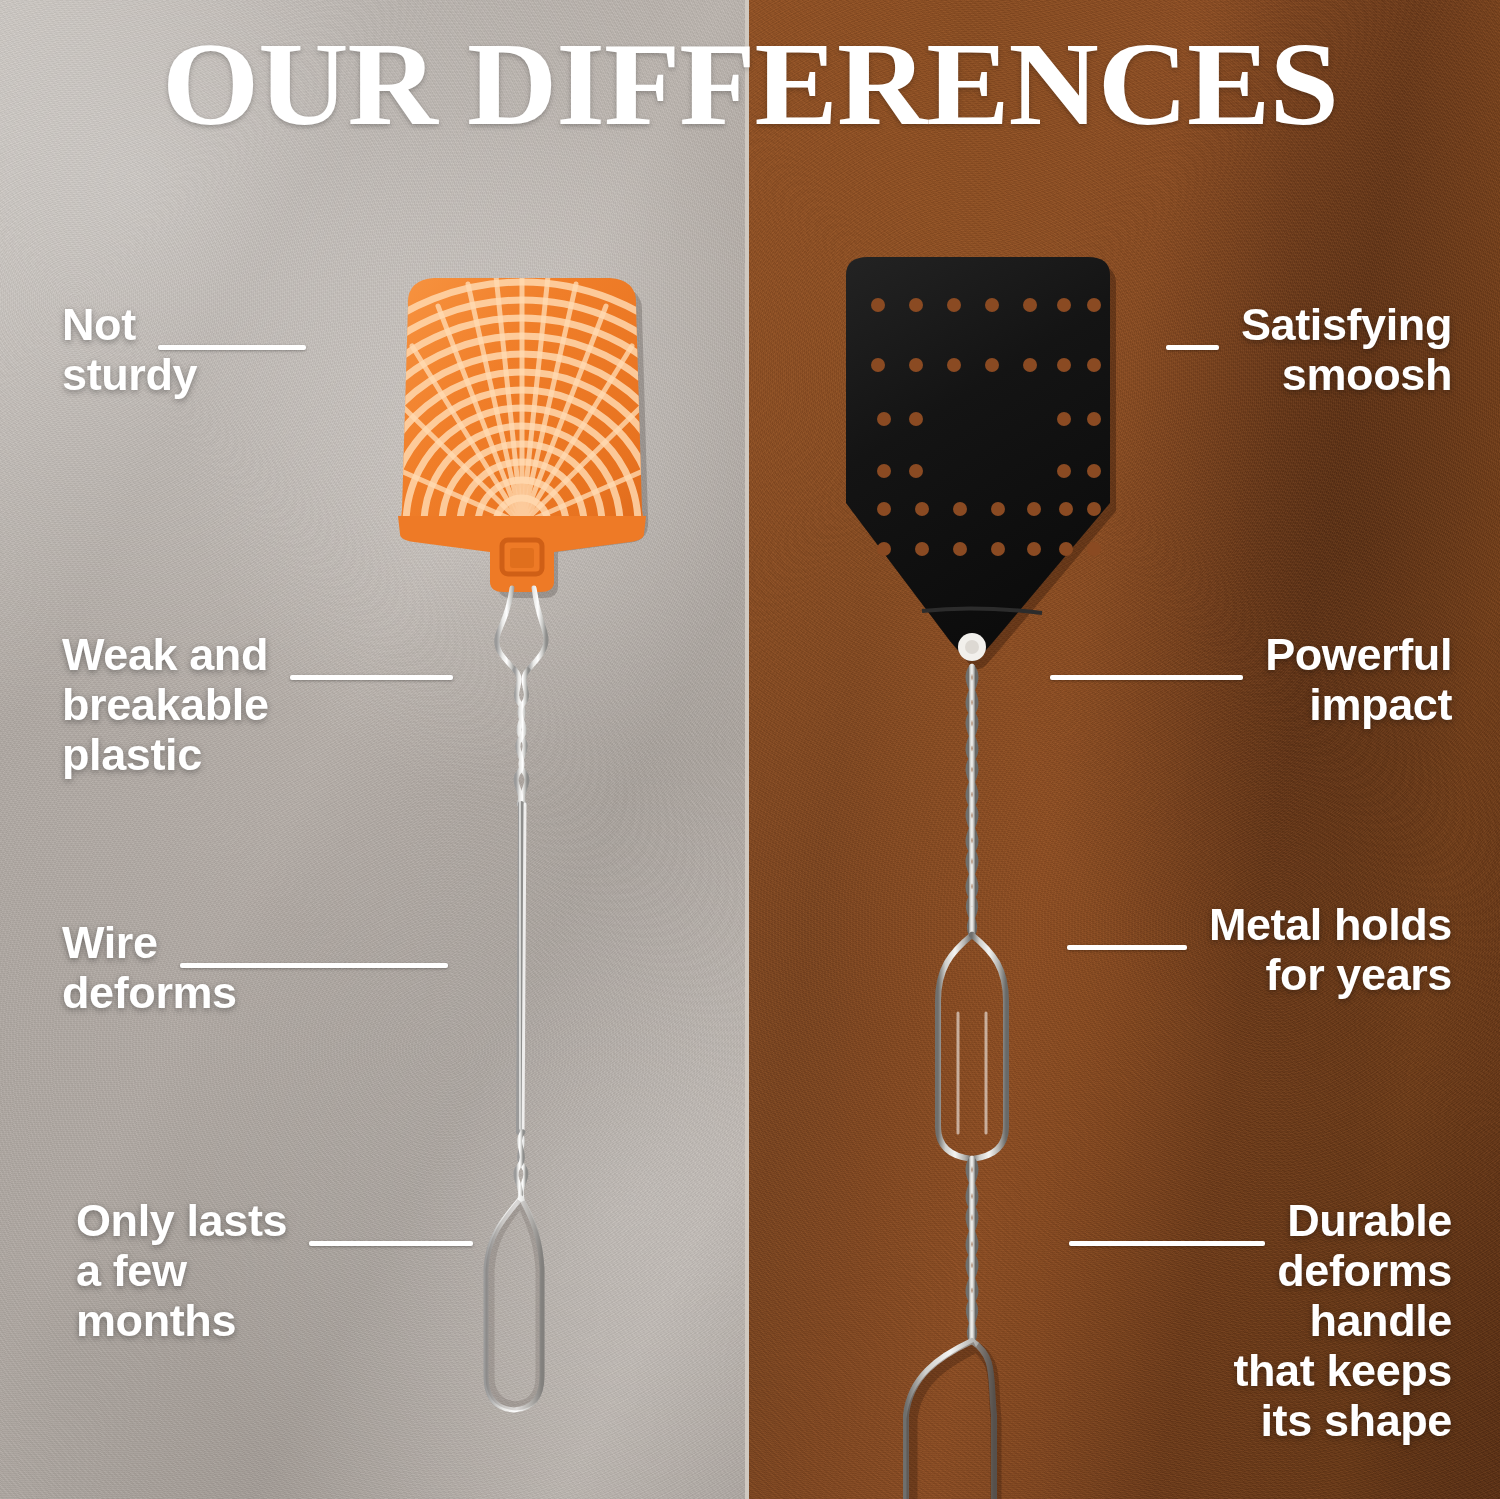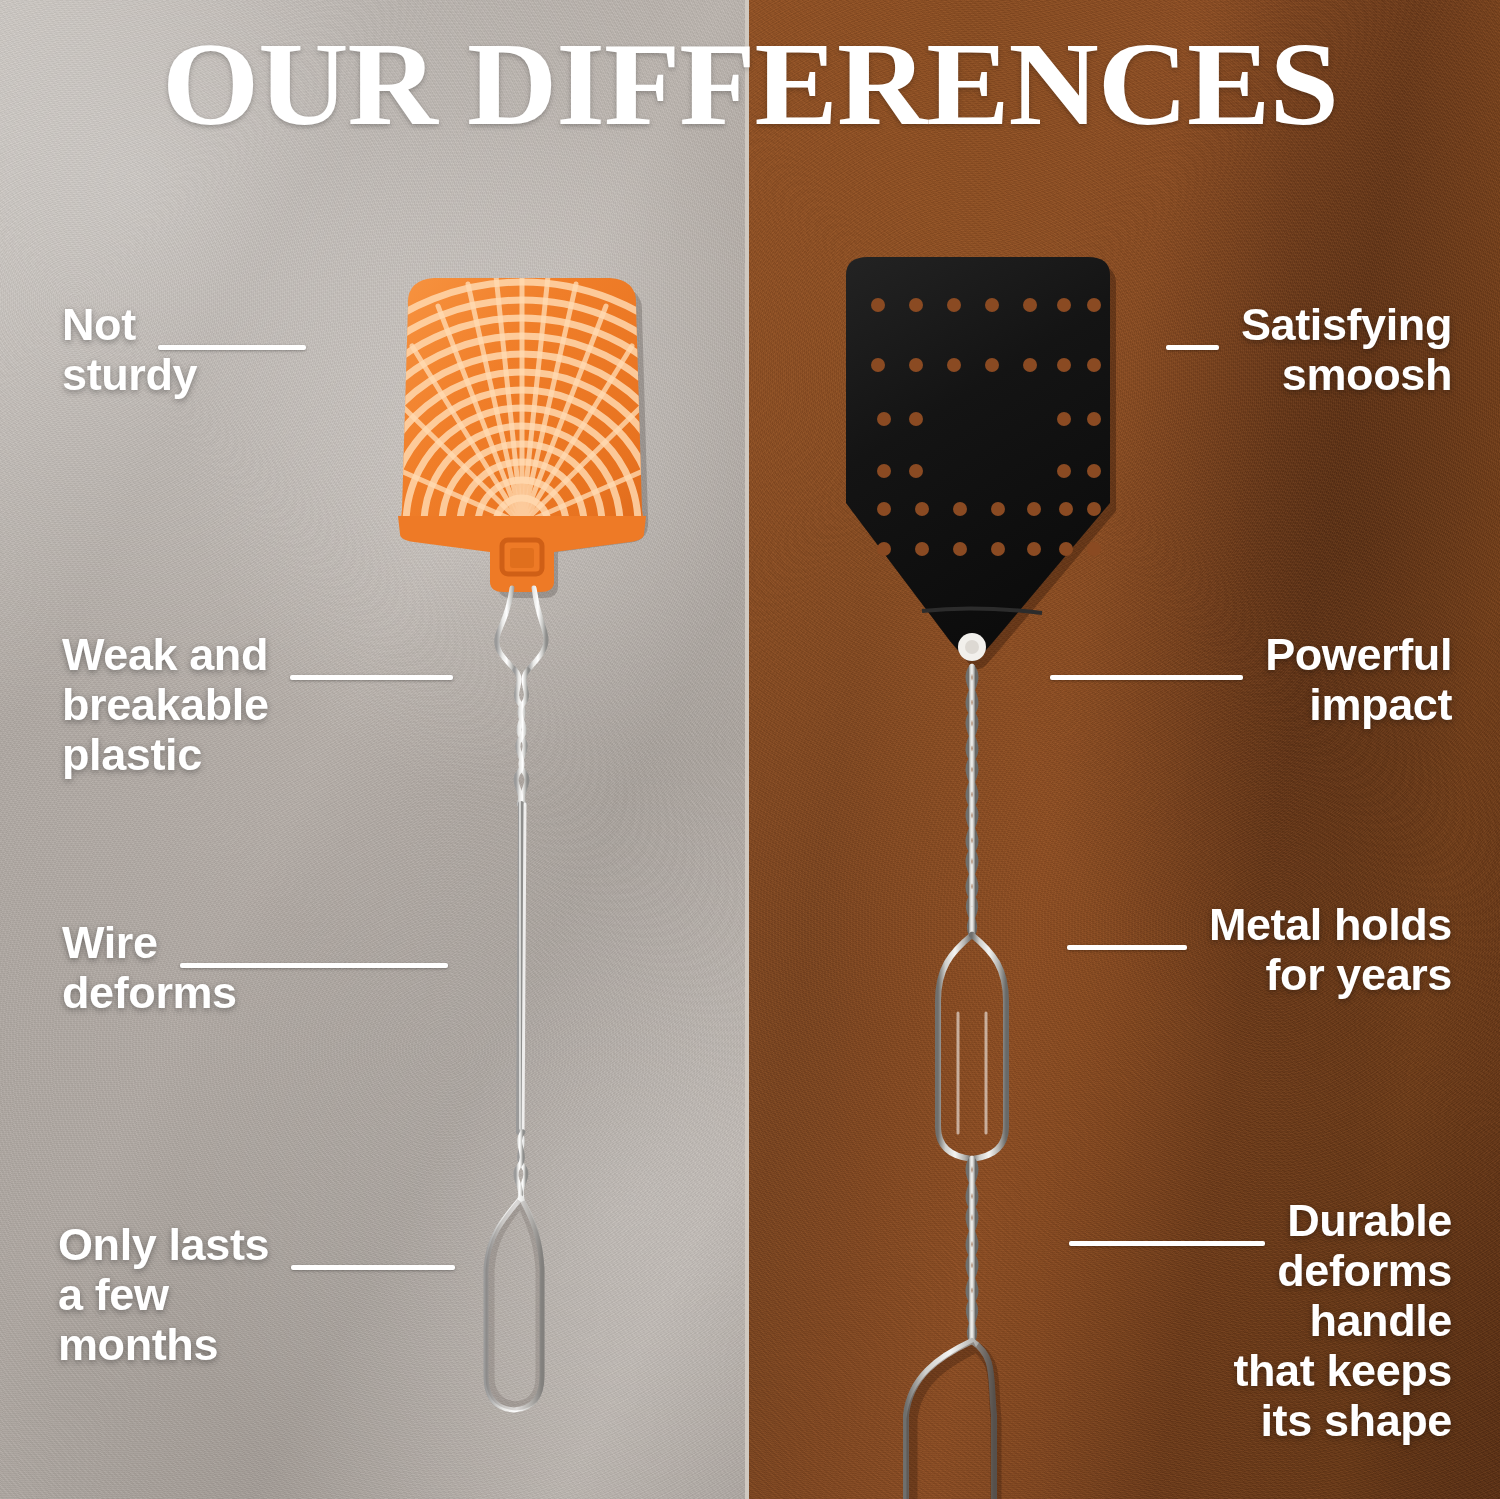--- a/index.html
+++ b/index.html
@@ -384,21 +384,21 @@
   </div>
 
   <div class="callout left" style="left:62px; top:908px;margin-top:10px;">
     <div class="line1row">
       <span class="txtline">Wire</span>
       <span class="rule" style="width:268px;"></span>
     </div>
     <span class="txtline">deforms</span>
   </div>
 
-  <div class="callout left" style="left:58px; top:1196px;margin-top:24px;">
+  <div class="callout left" style="left:76px; top:1196px;">
     <div class="line1row">
       <span class="txtline">Only lasts</span>
       <span class="rule" style="width:164px;"></span>
     </div>
     <span class="txtline">a few</span>
     <span class="txtline">months</span>
   </div>
 
   <div class="callout right" style="right:48px; top:630px;">
     <div class="line1row">

